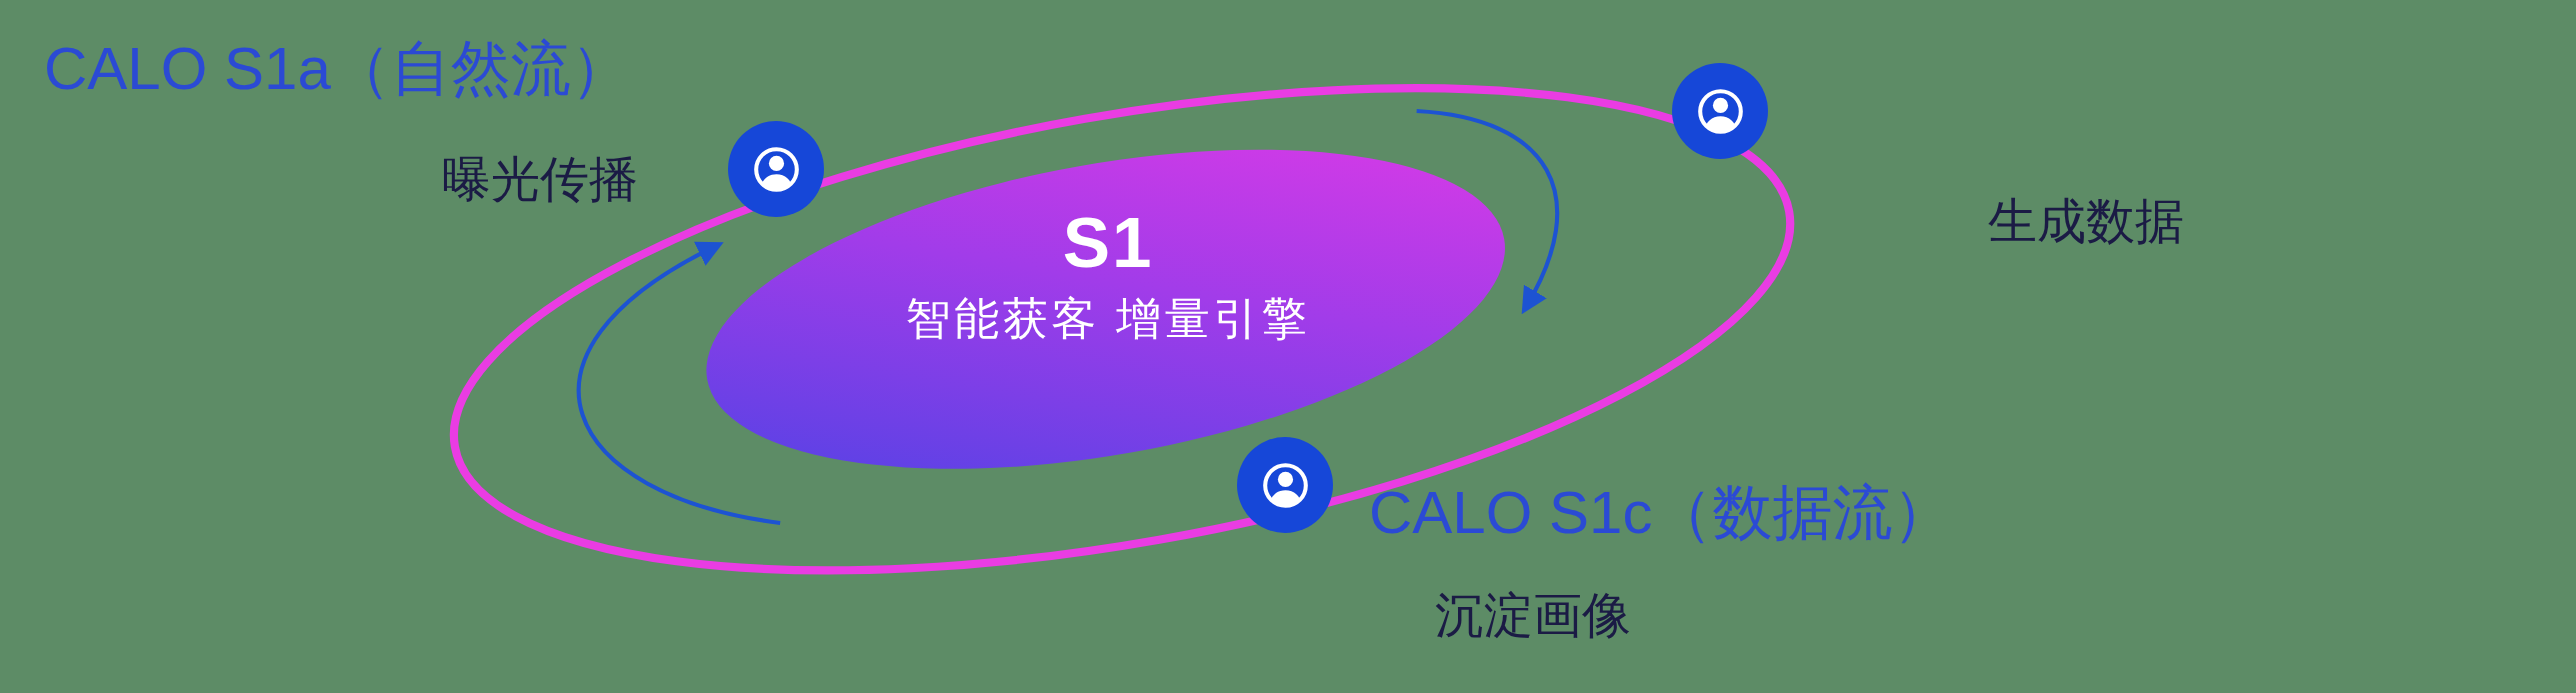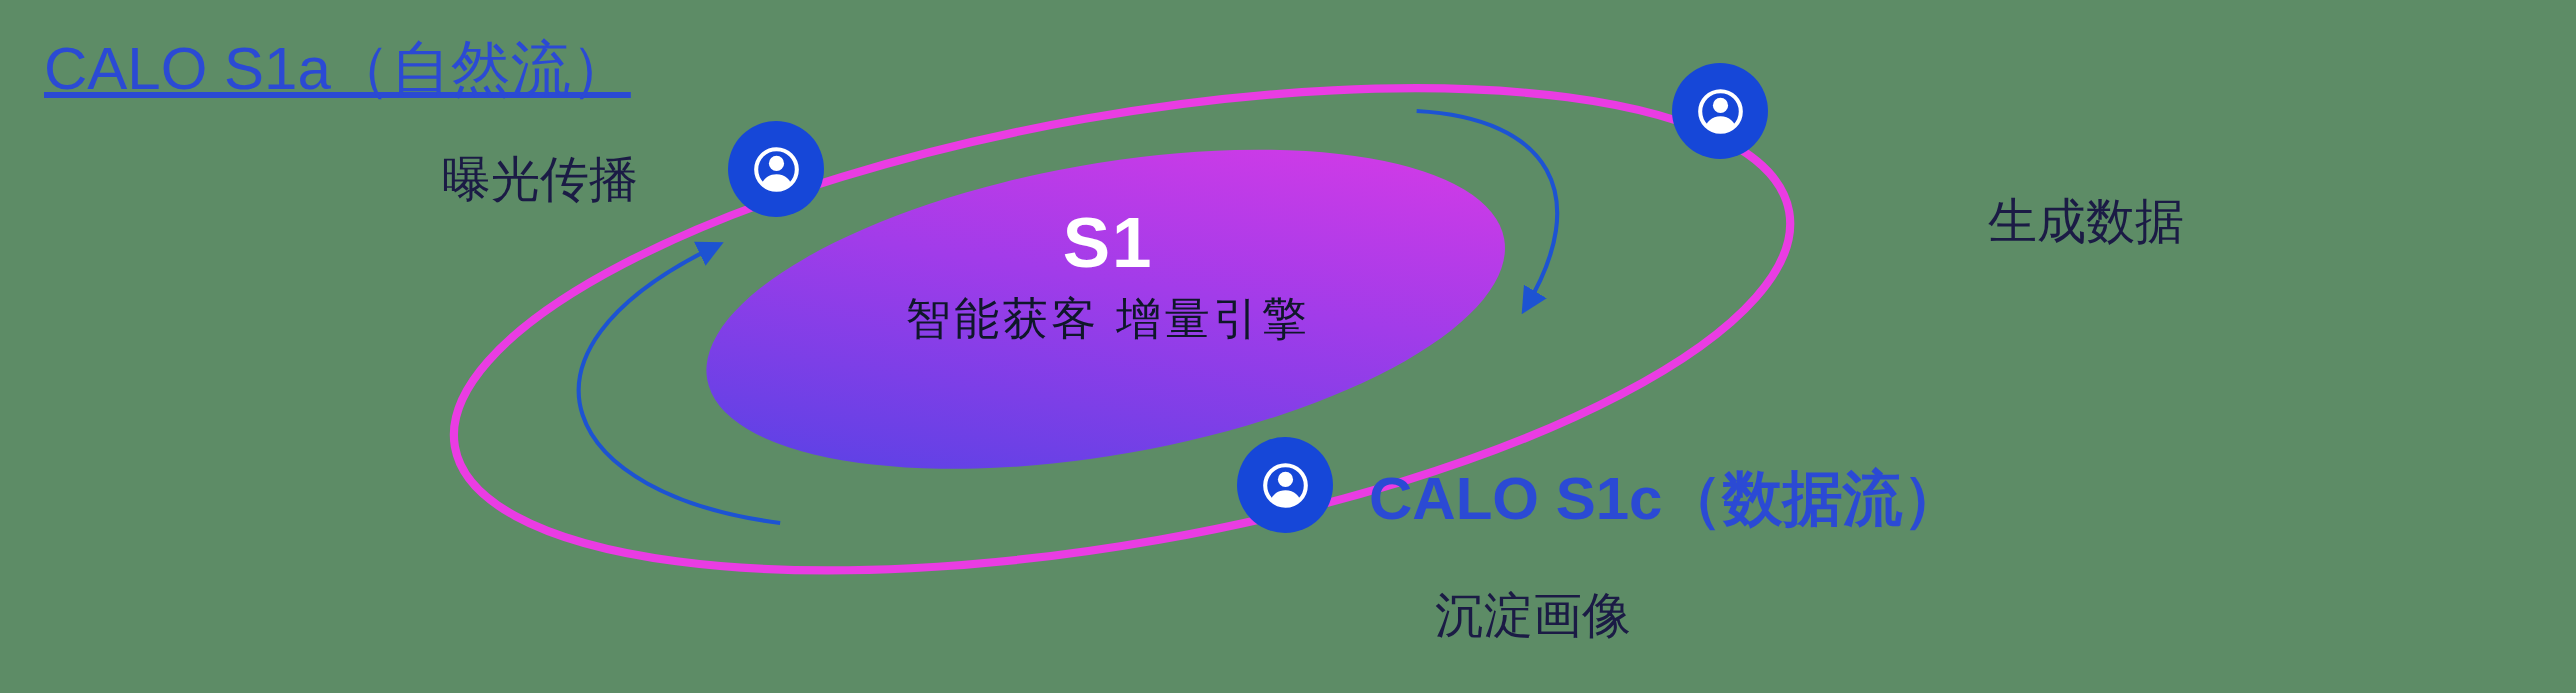--- a/index.html
+++ b/index.html
@@ -43,32 +43,32 @@
     transform:translateX(-50%);
     color:#ffffff;
     font-size:71px;
     font-weight:600;
     letter-spacing:1.8px;
   }
   .center-sub{
     position:absolute;
     left:1108px;top:289px;
     transform:translateX(-50%);
-    color:#0f172a;
+    color:#ffffff;
     font-size:45px;
     font-weight:500;
     letter-spacing:3.6px;
     white-space:nowrap;
   }
   
-  #title-s1a{left:44px;top:36px;text-decoration:underline;}
+  #title-s1a{left:44px;top:36px;}
   #sub-s1a{left:442px;top:153px;}
   #title-s1b{left:1824px;top:78px;}
   #sub-s1b{left:1951px;top:195px;margin-left:37px;}
-  #title-s1c{left:1369px;top:466px;font-weight:bold;}
+  #title-s1c{left:1369px;top:480px;}
   #sub-s1c{left:1435px;top:589px;}
   #node-s1a{left:776px;top:169px;}
   #node-s1b{left:1720px;top:111px;}
   #node-s1c{left:1285px;top:485px;}
 </style>
 </head>
 <body>
 
 <div class="stage">
 

